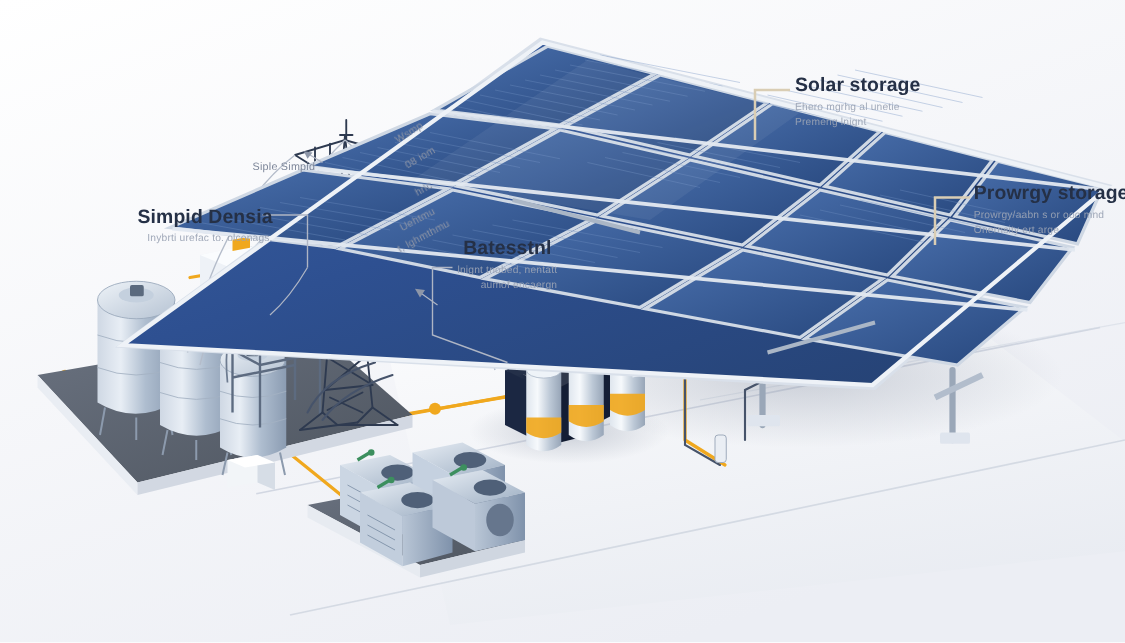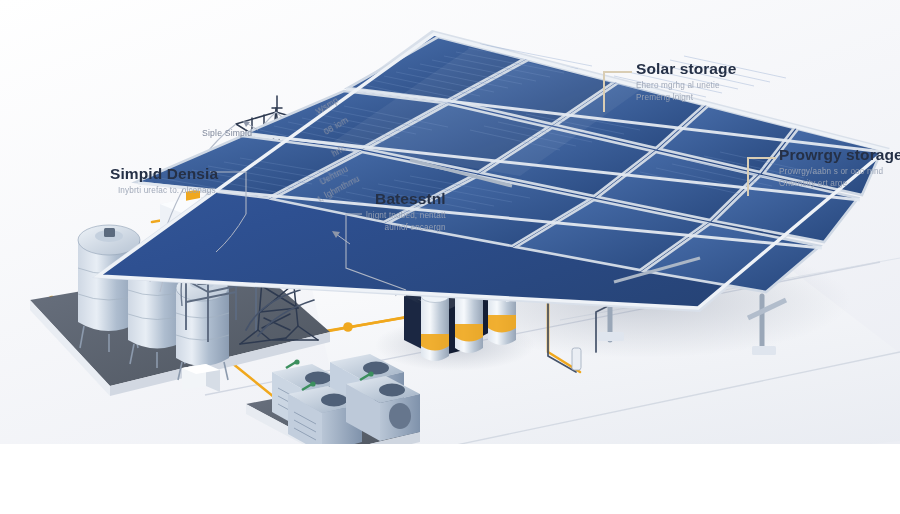--- a/index.html
+++ b/index.html
@@ -2,21 +2,21 @@
 <html><head>
 <meta charset="utf-8">
 <style>
   html,body{margin:0;padding:0;}
   body{
     width:900px;height:514px;overflow:hidden;
     font-family:"Liberation Sans", sans-serif;
     background:#ffffff;
   }
   #stage{
-    position:relative;width:900px;height:444px;overflow:hidden;
+    position:relative;width:900px;height:514px;overflow:hidden;
     background:
       radial-gradient(120% 95% at 62% 38%, #ffffff 0%, #fbfbfd 42%, #f4f5f9 74%, #eef0f5 100%);
   }
   #art{position:absolute;left:0;top:0;width:900px;height:514px;}
 
   
   .callout{position:absolute;}
   .co-title{
     font-size:15.5px;font-weight:bold;color:#253046;
     letter-spacing:.1px;white-space:nowrap;line-height:1.1;
@@ -29,21 +29,21 @@
 
   .lbl-sm{
     position:absolute;font-size:8.6px;color:#7e879a;white-space:nowrap;
     filter:blur(.3px);letter-spacing:.2px;
   }
   .lbl-rot{
     position:absolute;font-size:8.4px;color:#8b93a5;white-space:nowrap;
     filter:blur(.3px);letter-spacing:.2px;transform-origin:0 0;
   }
 
-  .co-left .co-title{text-align:right;}
+  .co-left .co-title{text-align:center;}
   .co-left .co-sub{text-align:right;}
 </style>
 </head>
 <body>
 
 <div id="stage">
 
   <svg id="art" viewBox="0 0 900 514">
     <defs>
       <linearGradient id="gBg" x1="0" y1="0" x2="0.6" y2="1">

